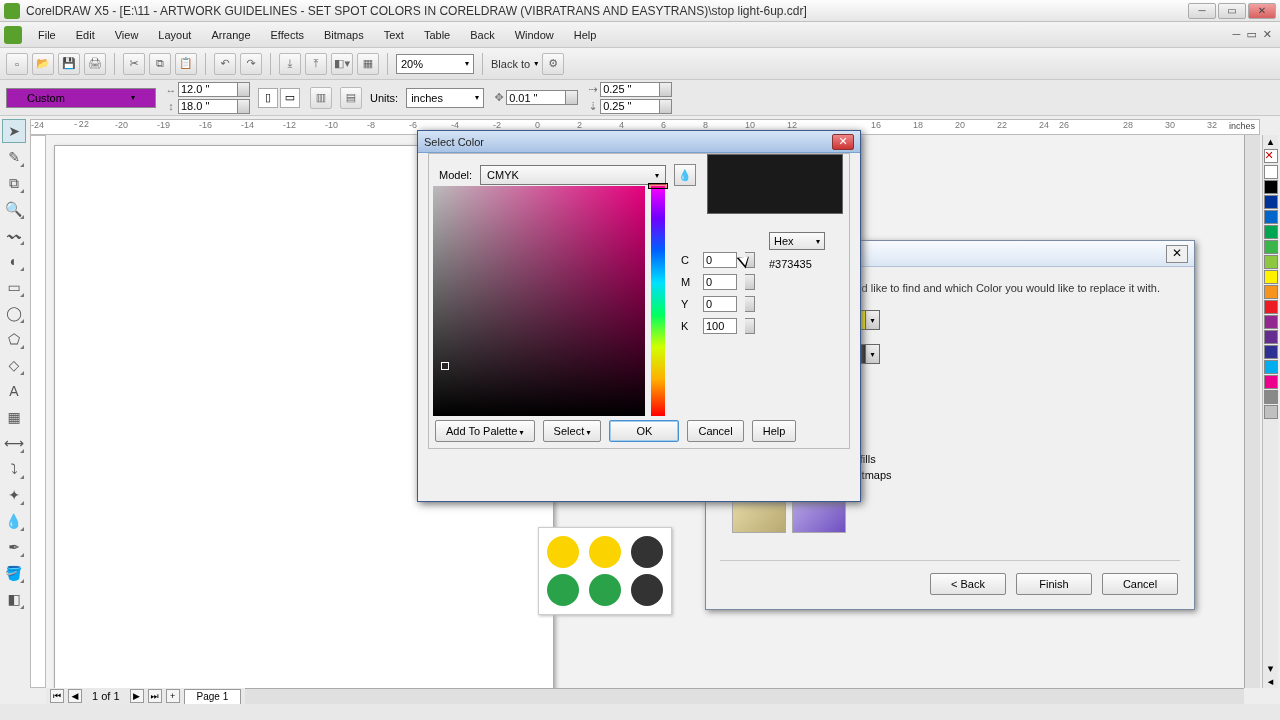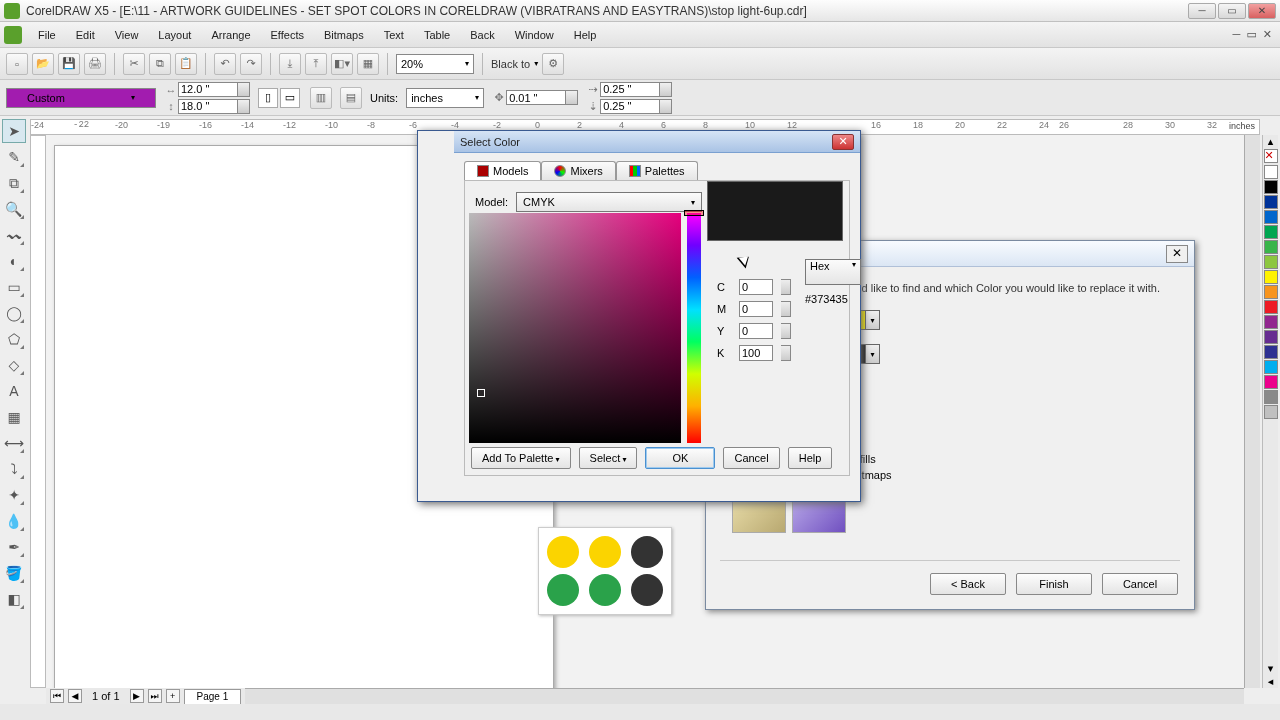--- a/index.html
+++ b/index.html
@@ -88,21 +88,21 @@
 .rgroup .rhdr{ margin-bottom:6px;}
 .rrow{ display:flex; align-items:center; gap:6px; margin:4px 0;}
 .cbrow{ display:flex; align-items:center; gap:6px; margin:3px 0;}
 .wz-btns{ position:absolute; bottom:14px; right:16px; display:flex; gap:10px;}
 .btn{ width:76px; height:22px; background:linear-gradient(#fdfdfd,#e4e4e4); border:1px solid #888; border-radius:2px; font-size:11px;}
 .wiz-preview{ position:absolute; left:26px; bottom:76px; display:flex; gap:6px;}
 .wiz-preview div{ width:54px; height:36px; border:1px solid #aaa;}
 .hr{ position:absolute; left:14px; right:14px; bottom:48px; height:1px; background:#c8c8c8;}
 
 
-.selcolor{ position:absolute; left:417px; top:130px; width:444px; height:372px; background:#f0f0f0; border:1px solid #3a5a90; box-shadow:2px 2px 8px #666; z-index:10;padding-left:36px;}
+.selcolor{ position:absolute; left:417px; top:130px; width:444px; height:372px; background:#f0f0f0; border:1px solid #3a5a90; box-shadow:2px 2px 8px #666; z-index:10;}
 .selcolor .schead{ height:22px; background:linear-gradient(#d6e4f5,#a9c3e5); display:flex; align-items:center; padding:0 6px; font-size:12px; color:#222; border-bottom:1px solid #7aa0d0;}
 .selcolor .schead .sclose{ margin-left:auto; width:22px; height:16px; background:linear-gradient(#e88,#c33); border:1px solid #833; color:#fff; font-size:11px; text-align:center; border-radius:2px;}
 .tabs{ display:flex; gap:0; margin:8px 10px 0;}
 .tab{ padding:3px 12px; background:linear-gradient(#fbfbfb,#e5e5e5); border:1px solid #999; border-bottom:0; border-radius:3px 3px 0 0; display:flex; align-items:center; gap:4px;}
 .tab.active{ background:#fff; font-weight:400;}
 .tab .ticon{ width:12px; height:12px; border:1px solid #888;}
 .scbody{ margin:0 10px; padding:10px; background:#f0f0f0; border:1px solid #bbb; height:296px; position:relative;}
 .modelrow{ display:flex; align-items:center; gap:8px;}
 .modelsel{ width:186px; height:20px; background:linear-gradient(#fbfbfb,#e5e5e5); border:1px solid #777; display:flex; align-items:center; padding:0 6px;}
 .modelsel::after{content:"▾"; margin-left:auto; font-size:8px;}
@@ -111,21 +111,21 @@
 .satbox{ position:absolute; left:4px; top:32px; width:212px; height:230px; background: linear-gradient(to bottom, rgba(0,0,0,0), #000), linear-gradient(to right, #bbb, #e6007e); position:absolute;}
 .satbox .marker{ position:absolute; left:8px; top:176px; width:8px; height:8px; border:1px solid #fff;}
 .huebar{ position:absolute; left:222px; top:32px; width:14px; height:230px; background: linear-gradient(to bottom, #ff00ff 0%, #7000ff 14%, #0060ff 28%, #00e0ff 42%, #00ff60 56%, #d0ff00 70%, #ffb000 84%, #ff0000 100%);}
 .huebar .hmark{ position:absolute; left:-3px; top:-3px; width:20px; height:6px; border:1px solid #000; background:rgba(255,0,0,.4);}
 .cmyk{ position:absolute; left:252px; top:92px; }
 .cmyk .cr{ display:flex; align-items:center; gap:8px; margin:6px 0;}
 .cmyk .cr label{ width:14px;}
 .cmyk .cr input{ width:34px; height:16px; border:1px solid #888; text-align:left; padding:0 2px; font-size:11px;}
 .cmyk .sp{ width:10px; height:16px; background:linear-gradient(#eee,#ccc); border:1px solid #888; border-left:0;}
 .hexarea{ position:absolute; left:340px; top:78px; }
-.hexsel{ width:56px; height:26px; border:1px solid #777; background:linear-gradient(#fbfbfb,#e5e5e5); display:flex; padding:0 4px; font-size:10px;}
+.hexsel{ width:56px; height:18px; border:1px solid #777; background:linear-gradient(#fbfbfb,#e5e5e5); display:flex; align-items:center; padding:0 4px; font-size:10px;}
 .hexsel::after{content:"▾"; margin-left:auto; font-size:8px;}
 .hexval{ margin-top:8px; font-size:11px;}
 .namerow{ position:absolute; left:252px; top:218px;}
 .namerow .nsel{ width:152px; height:20px; border:1px solid #777; background:#fff; display:flex; align-items:center; padding:0 4px; margin-top:4px;}
 .namerow .nsel::after{content:"▾"; margin-left:auto; font-size:8px;}
 .scbtns{ position:absolute; left:0; bottom:6px; right:0; display:flex; gap:8px; align-items:center; padding:0 6px;}
 .scbtn{ height:22px; padding:0 10px; background:linear-gradient(#fdfdfd,#e4e4e4); border:1px solid #888; border-radius:2px; font-size:11px;}
 .scbtn.dd::after{content:" ▾"; font-size:8px;}
 .scbtn.ok{ width:70px; border:1px solid #4a90d0; box-shadow:0 0 0 1px #9ecaee inset;}
 
@@ -411,34 +411,20 @@
     <button class="btn">Finish</button>
     <button class="btn">Cancel</button>
   </div>
 </div>
 
 <div class="selcolor">
   <div class="schead">
     <span>Select Color</span>
     <div class="sclose">✕</div>
   </div>
-  <div class="tabs">
-    <div class="tab active">
-        <div class="ticon" style="background:#a00;"></div>
-        <span>Models</span>
-      </div>
-    <div class="tab">
-        <div class="ticon" style="background:conic-gradient(#f00,#0f0,#00f,#f00); border-radius:50%;"></div>
-        <span>Mixers</span>
-      </div>
-    <div class="tab">
-        <div class="ticon" style="background:linear-gradient(90deg,#f00 33%,#0c0 33% 66%,#06f 66%);"></div>
-        <span>Palettes</span>
-      </div>
-  </div>
   <div class="scbody">
     <div class="modelrow">
       <span>Model:</span>
       <div class="modelsel">
           <span>CMYK</span>
         </div>
       <div class="eyedrop">💧</div>
     </div>
     <div class="bigpreview"></div>
     <div class="satbox">

